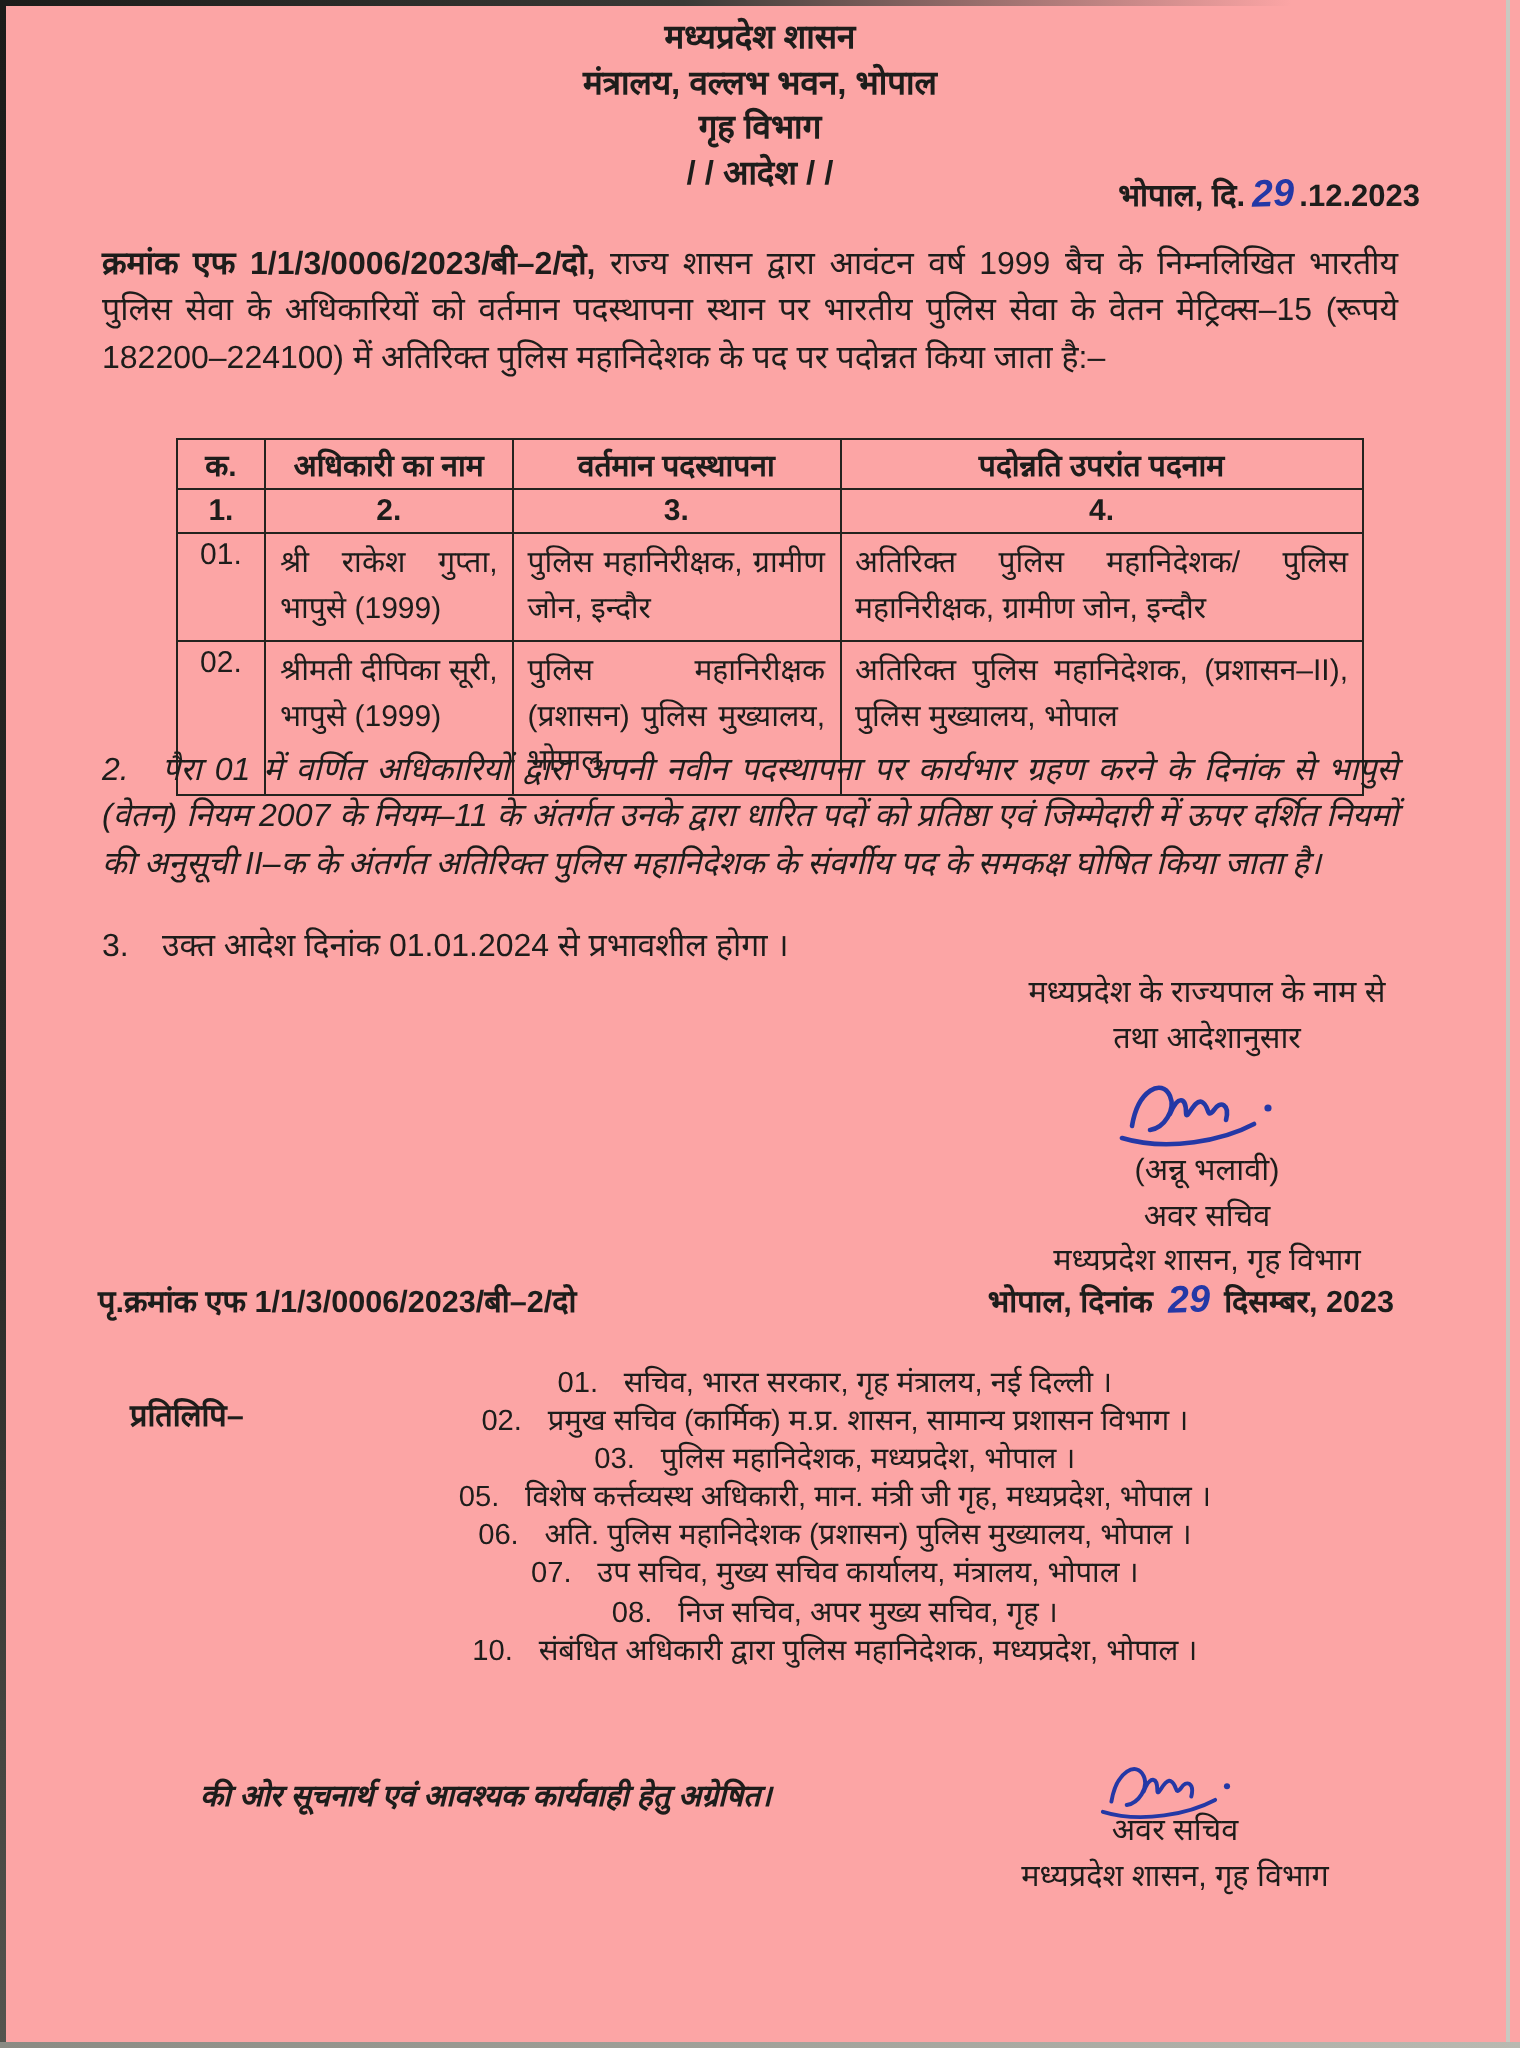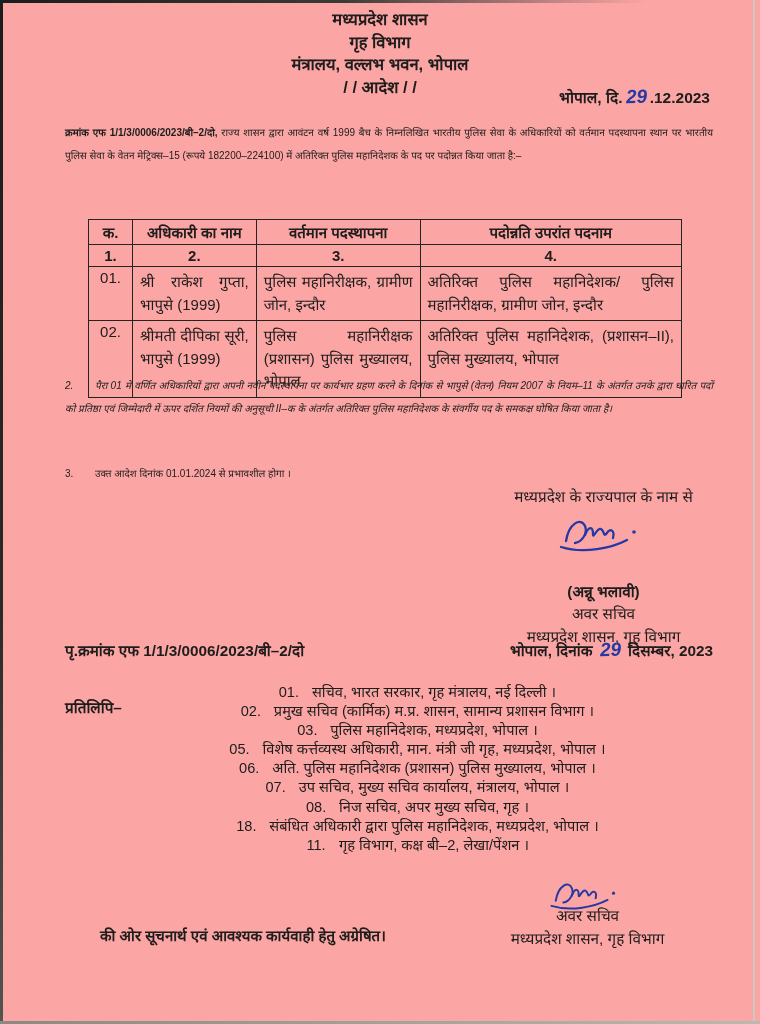--- a/index.html
+++ b/index.html
@@ -21,65 +21,65 @@
   .edge-right { position:absolute; right:5px; top:0; width:2px; height:100%; background:#c9c9c1; }
   .edge-bottom{ position:absolute; left:0; bottom:0; width:100%; height:3px; background:linear-gradient(to right,#8a8a83,#b9b9b1); }
 
   .doc-header { position:absolute; top:8px; left:0; width:100%;
                 text-align:center; font-weight:bold; font-size:16.5px; line-height:22.5px; }
   .date-line  { position:absolute; top:86px; right:50px; font-weight:bold; font-size:15.5px; }
 
   .hw { color:#2438a6; font-size:19px; font-style:italic; font-weight:bold;
         display:inline-block; transform:rotate(-2deg); padding:0 3px; line-height:0; }
 
-  .para { position:absolute; left:65px; width:648px; font-size:10px;
+  .para { position:absolute; left:51px; width:648px; font-size:16px;
           line-height:23.4px; text-align:justify; }
   .para .ref-bold { font-weight:bold; }
   .pnum { display:inline-block; width:30px; }
 
   .order-table { position:absolute; top:219px; left:88px; width:594px;
                  border-collapse:collapse; font-size:15px; }
   .order-table th, .order-table td { border:1.6px solid #23231f; padding:2px 6px; }
   .order-table th { font-weight:bold; text-align:center; }
   .order-table td.num { text-align:center; vertical-align:top; width:44px; }
   .order-table td.cell { text-align:justify; vertical-align:top; line-height:22.5px; padding:4px 7px; }
   .order-table tr.datarow td { height:50px; }
 
   .sig-block { position:absolute; text-align:center; font-size:15.3px; line-height:22.5px; }
   .sig1 { top:486px; left:461px; width:285px; }
-  .sig1 .who { font-weight:bold;margin-top:28px; }
+  .sig1 .who { font-weight:normal; }
   .scribble { display:block; margin:4px auto 0 auto; }
 
-  .endorse-ref { position:absolute; top:640px; left:65px; width:648px;
+  .endorse-ref { position:absolute; top:640px; left:49px; width:648px;
                  font-weight:bold; font-size:15.3px; display:flex; justify-content:space-between; }
   .copy-label  { position:absolute; top:697px; left:65px; font-weight:bold; font-size:15.3px; }
 
   .copy-list { position:absolute; top:683px; left:65px; width:640px; font-size:14.6px; }
   .copy-item { line-height:19.1px;text-align:center; }
   .ci-num  { display:inline-block; width:46px; margin-left:52px; }
 
-  .forward-note { position:absolute; top:925px; left:100px;
-                  font-weight:bold; font-size:15px; }
+  .forward-note { position:absolute; top:887px; left:100px;
+                  font-weight:bold; font-style:italic; font-size:15px; }
 
   .sig2 { top:873px; left:455px; width:265px; }
   .sig2 .scribble { margin-bottom:-6px; }
 </style>
 </head>
 <body>
 
 <div class="page">
   <div class="edge-left"></div>
   <div class="edge-top"></div>
   <div class="edge-right"></div>
   <div class="edge-bottom"></div>
 
   <div class="doc-header">
     <div>मध्यप्रदेश शासन</div>
+    <div>मंत्रालय, वल्लभ भवन, भोपाल</div>
     <div>गृह विभाग</div>
-    <div>मंत्रालय, वल्लभ भवन, भोपाल</div>
     <div>/ / आदेश / /</div>
   </div>
 
   <div class="date-line">
     <span>भोपाल, दि.</span><span class="hw">29</span><span>.12.2023</span>
   </div>
 
   <p class="para" style="top:121px;">
     <span class="ref-bold">क्रमांक एफ 1/1/3/0006/2023/बी–2/दो,</span><span> राज्य शासन द्वारा आवंटन वर्ष 1999 बैच के निम्नलिखित भारतीय पुलिस सेवा के अधिकारियों को वर्तमान पदस्थापना स्थान पर भारतीय पुलिस सेवा के वेतन मेट्रिक्स–15 (रूपये 182200–224100) में अतिरिक्त पुलिस महानिदेशक के पद पर पदोन्नत किया जाता है:–</span>
   </p>
@@ -122,20 +122,21 @@
   <p class="para" style="top:374px;font-style:italic;">
     <span class="pnum">2.</span><span>पैरा 01 में वर्णित अधिकारियों द्वारा अपनी नवीन पदस्थापना पर कार्यभार ग्रहण करने के दिनांक से भापुसे (वेतन) नियम 2007 के नियम–11 के अंतर्गत उनके द्वारा धारित पदों को प्रतिष्ठा एवं जिम्मेदारी में ऊपर दर्शित नियमों की अनुसूची II–क के अंतर्गत अतिरिक्त पुलिस महानिदेशक के संवर्गीय पद के समकक्ष घोषित किया जाता है।</span>
   </p>
 
   <p class="para" style="top:462px;">
     <span class="pnum">3.</span><span>उक्त आदेश दिनांक 01.01.2024 से प्रभावशील होगा  ।</span>
   </p>
 
   <div class="sig-block sig1">
     <div>मध्यप्रदेश के राज्यपाल के नाम से</div>
+    <div>तथा आदेशानुसार</div>
     <svg class="scribble" width="100" height="40" viewBox="0 0 100 40">
       <g stroke="#2438a6" fill="none" stroke-width="2.3" stroke-linecap="round">
         <path d="M12 28 C15 10, 27 4, 31 13 C34 20, 28 29, 21 30"></path>
         <path d="M31 22 C35 12 39 14 39 21 C39 27 43 14 47 16 C51 18 49 25 53 20 C56 15 61 17 59 25"></path>
         <path d="M7 34 C30 41 58 35 73 27"></path>
         <circle cx="80" cy="19" r="1.8" fill="#2438a6" stroke="none"></circle>
       </g>
     </svg>
     <div class="who">(अन्नू भलावी)</div>
     <div>अवर सचिव</div>
@@ -152,22 +153,21 @@
   <div class="copy-label">प्रतिलिपि–</div>
 
   <div class="copy-list">
     <div class="copy-item"><span class="ci-num">01.</span><span>सचिव, भारत सरकार, गृह मंत्रालय, नई दिल्ली ।</span></div>
     <div class="copy-item"><span class="ci-num">02.</span><span>प्रमुख सचिव (कार्मिक) म.प्र. शासन, सामान्य प्रशासन विभाग  ।</span></div>
     <div class="copy-item"><span class="ci-num">03.</span><span>पुलिस महानिदेशक, मध्यप्रदेश, भोपाल  ।</span></div>
     <div class="copy-item"><span class="ci-num">05.</span><span>विशेष कर्त्तव्यस्थ अधिकारी, मान. मंत्री जी गृह, मध्यप्रदेश, भोपाल  ।</span></div>
     <div class="copy-item"><span class="ci-num">06.</span><span>अति. पुलिस महानिदेशक (प्रशासन) पुलिस मुख्यालय, भोपाल  ।</span></div>
     <div class="copy-item"><span class="ci-num">07.</span><span>उप सचिव, मुख्य सचिव कार्यालय, मंत्रालय, भोपाल  ।</span></div>
     <div class="copy-item"><span class="ci-num">08.</span><span>निज सचिव, अपर मुख्य सचिव, गृह  ।</span></div>
-    <div class="copy-item"><span class="ci-num">18.</span><span>संबंधित अधिकारी द्वारा पुलिस महानिदेशक, मध्यप्रदेश, भोपाल  ।</span></div>
-    <div class="copy-item"><span class="ci-num">11.</span><span>गृह विभाग, कक्ष बी–2, लेखा/पेंशन  ।</span></div>
+    <div class="copy-item"><span class="ci-num">10.</span><span>संबंधित अधिकारी द्वारा पुलिस महानिदेशक, मध्यप्रदेश, भोपाल  ।</span></div>
   </div>
 
   <div class="forward-note">की ओर सूचनार्थ एवं आवश्यक कार्यवाही हेतु अग्रेषित।</div>
 
   <div class="sig-block sig2">
     <svg class="scribble" width="90" height="34" viewBox="0 0 100 40">
       <g stroke="#2438a6" fill="none" stroke-width="2.3" stroke-linecap="round">
         <path d="M12 28 C15 10, 27 4, 31 13 C34 20, 28 29, 21 30"></path>
         <path d="M31 22 C35 12 39 14 39 21 C39 27 43 14 47 16 C51 18 49 25 53 20 C56 15 61 17 59 25"></path>
         <path d="M7 34 C30 41 58 35 73 27"></path>

